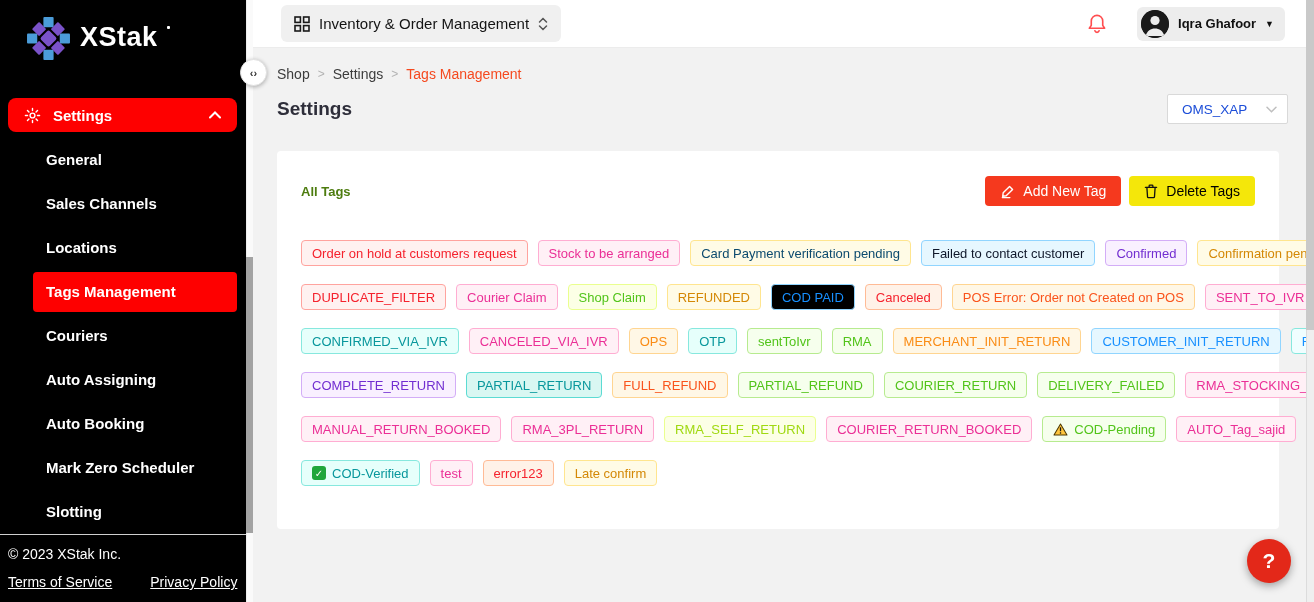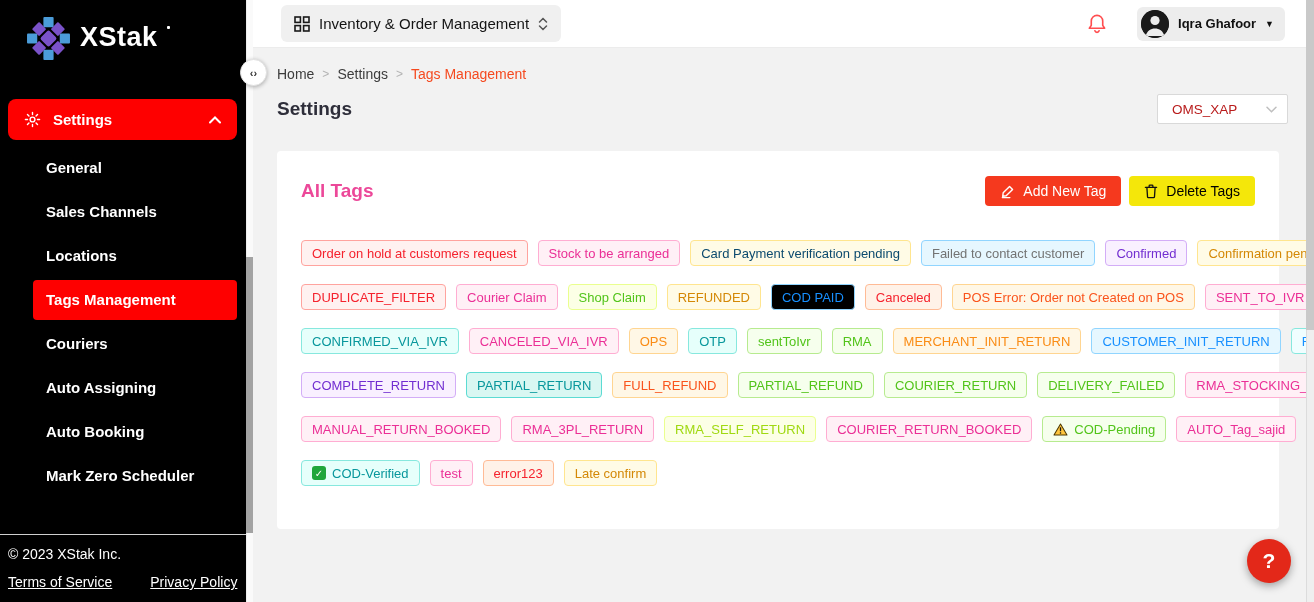--- a/index.html
+++ b/index.html
@@ -47,28 +47,28 @@
 
   .content { flex:1; background:#f2f2f2; position:relative; padding-left:24px; overflow:hidden; }
   .breadcrumb { padding-top:18px; font-size:14px; color:#3c3c3c; display:flex; gap:8px;
                 align-items:center; }
   .bc-sep { color:#b3b3b3; font-size:12px; }
   .bc-item { cursor:pointer; }
   .bc-item.current { color:#f5491f; }
   .page-header { display:flex; justify-content:space-between; align-items:center; margin-top:12px;
                  padding-right:26px; }
   .page-title { font-size:19px; font-weight:bold; color:#2e2e3a; }
-  .workspace-select { width:131px; height:30px; background:#fff; border:1px solid #d9d9d9;
+  .workspace-select { width:121px; height:30px; background:#fff; border:1px solid #d9d9d9;
                       border-radius:2px; display:flex; align-items:center; justify-content:space-between;
-                      padding:0 10px 0 14px; font-size:13.5px; color:#b91c1c; cursor:pointer; }
+                      padding:0 10px 0 14px; font-size:13.5px; color:#1d4ed8; cursor:pointer; }
 
   .card { margin-top:27px; width:1002px; min-height:365px; background:#fff; border-radius:4px;
           padding:25px 24px; }
   .card-header { display:flex; align-items:center; }
-  .card-heading { font-size:19px; font-weight:bold; color:#ec4899; }
+  .card-heading { font-size:13px; font-weight:bold; color:#4d7c0f; }
   .card-header .spacer { flex:1; }
   .btn { border:none; border-radius:4px; height:30px; padding:0 15px; font-size:14px;
          display:inline-flex; align-items:center; gap:8px; cursor:pointer;
          font-family:"Liberation Sans", sans-serif; }
   .btn-add { background:#f5391e; color:#fff; }
   .btn-delete { background:#f4e70a; color:#000; margin-left:8px; }
 
   .tag-rows { margin-top:34px; }
   .tag-row { display:flex; gap:10px; margin-bottom:18px; }
   .tag-chip { display:inline-flex; align-items:center; gap:6px; height:26px; padding:0 10px;
@@ -128,20 +128,21 @@
 
     <nav class="nav">
         <div class="nav-item">General</div>
         <div class="nav-item">Sales Channels</div>
         <div class="nav-item">Locations</div>
         <div class="nav-item active">Tags Management</div>
         <div class="nav-item">Couriers</div>
         <div class="nav-item">Auto Assigning</div>
         <div class="nav-item">Auto Booking</div>
         <div class="nav-item">Mark Zero Scheduler</div>
+        <div class="nav-item">Slotting</div>
       </nav>
 
     <div class="sidebar-footer">
       <div>© 2023 XStak Inc.</div>
       <div class="footer-links">
         <span>Terms of Service</span>
         <span>Privacy Policy</span>
       </div>
     </div>
 
@@ -182,21 +183,21 @@
             <path d="M4.5 26c1.6-5.4 5.3-7.6 9.5-7.6s7.9 2.2 9.5 7.6z" fill="#ededed"></path>
           </svg>
         </span>
         <span class="user-name">Iqra Ghafoor</span>
         <span class="user-caret">▼</span>
       </div>
     </header>
 
     <section class="content">
       <div class="breadcrumb">
-          <span class="bc-item">Home</span>
+          <span class="bc-item">Shop</span>
           <span class="bc-sep">&gt;</span>
           <span class="bc-item">Settings</span>
           <span class="bc-sep">&gt;</span>
           <span class="bc-item current">Tags Management</span>
         </div>
 
       <div class="page-header">
         <h1 class="page-title">Settings</h1>
         <div class="workspace-select">
           <span>OMS_XAP</span>
@@ -223,21 +224,21 @@
             </svg>
             <span>Delete Tags</span>
           </button>
         </div>
 
         <div class="tag-rows">
             <div class="tag-row">
               <span class="tag-chip" style="background: rgb(255, 241, 240); border-color: rgb(255, 163, 158); color: rgb(245, 34, 45);">Order on hold at customers request</span>
               <span class="tag-chip" style="background: rgb(255, 240, 246); border-color: rgb(255, 173, 210); color: rgb(235, 47, 150);">Stock to be arranged</span>
               <span class="tag-chip" style="background: rgb(255, 251, 230); border-color: rgb(255, 229, 143); color: #0c4a6e;">Card Payment verification pending</span>
-              <span class="tag-chip" style="background: rgb(230, 247, 255); border-color: rgb(145, 213, 255); color: #737373;">Failed to contact customer</span>
+              <span class="tag-chip" style="background: rgb(230, 247, 255); border-color: rgb(145, 213, 255); color: #0f172a;">Failed to contact customer</span>
               <span class="tag-chip" style="background: rgb(249, 240, 255); border-color: rgb(211, 173, 247); color: rgb(114, 46, 209);">Confirmed</span>
               <span class="tag-chip" style="background: rgb(255, 251, 230); border-color: rgb(255, 229, 143); color: rgb(212, 136, 6);">Confirmation pending</span>
             </div>
             <div class="tag-row">
               <span class="tag-chip" style="background: rgb(255, 241, 240); border-color: rgb(255, 163, 158); color: rgb(245, 34, 45);">DUPLICATE_FILTER</span>
               <span class="tag-chip" style="background: rgb(255, 240, 246); border-color: rgb(255, 173, 210); color: rgb(235, 47, 150);">Courier Claim</span>
               <span class="tag-chip" style="background: rgb(252, 255, 230); border-color: rgb(234, 255, 143); color: rgb(82, 196, 26);">Shop Claim</span>
               <span class="tag-chip" style="background: rgb(255, 251, 230); border-color: rgb(255, 229, 143); color: rgb(212, 136, 6);">REFUNDED</span>
               <span class="tag-chip" style="background: #000000; border-color: rgb(145, 213, 255); color: rgb(24, 144, 255);">COD PAID</span>
               <span class="tag-chip" style="background: rgb(255, 242, 232); border-color: rgb(255, 187, 150); color: rgb(245, 34, 45);">Canceled</span>

